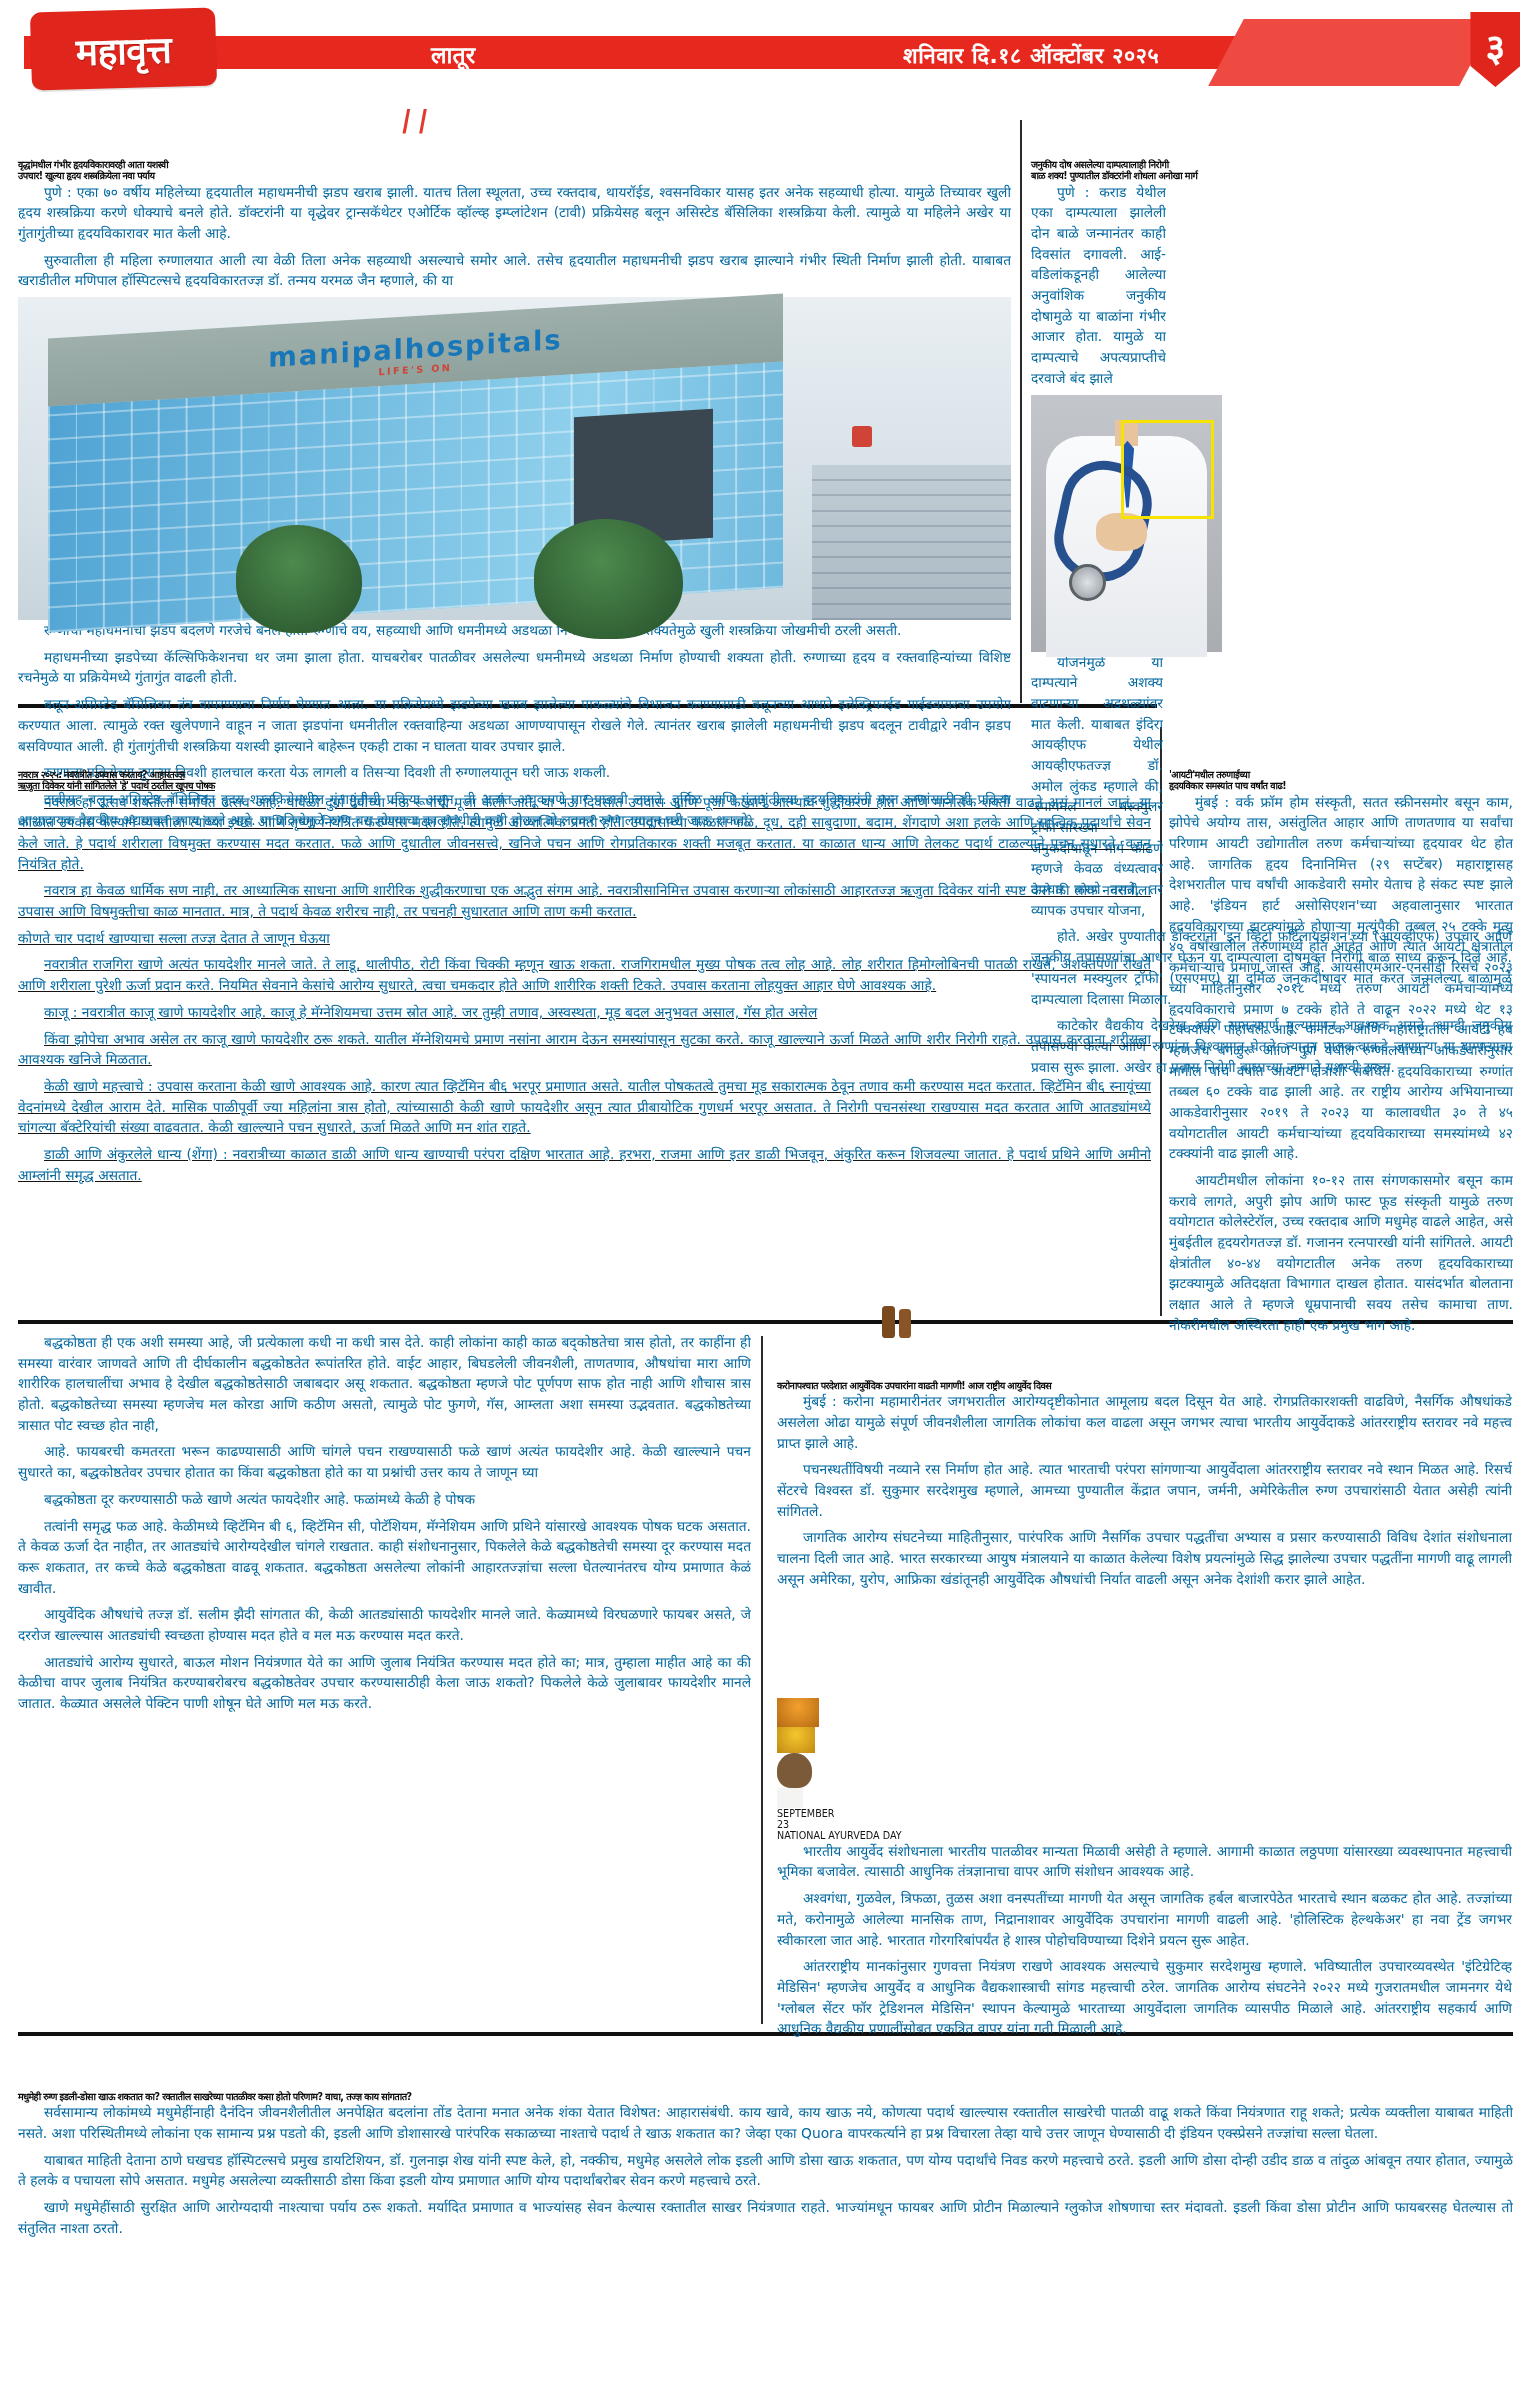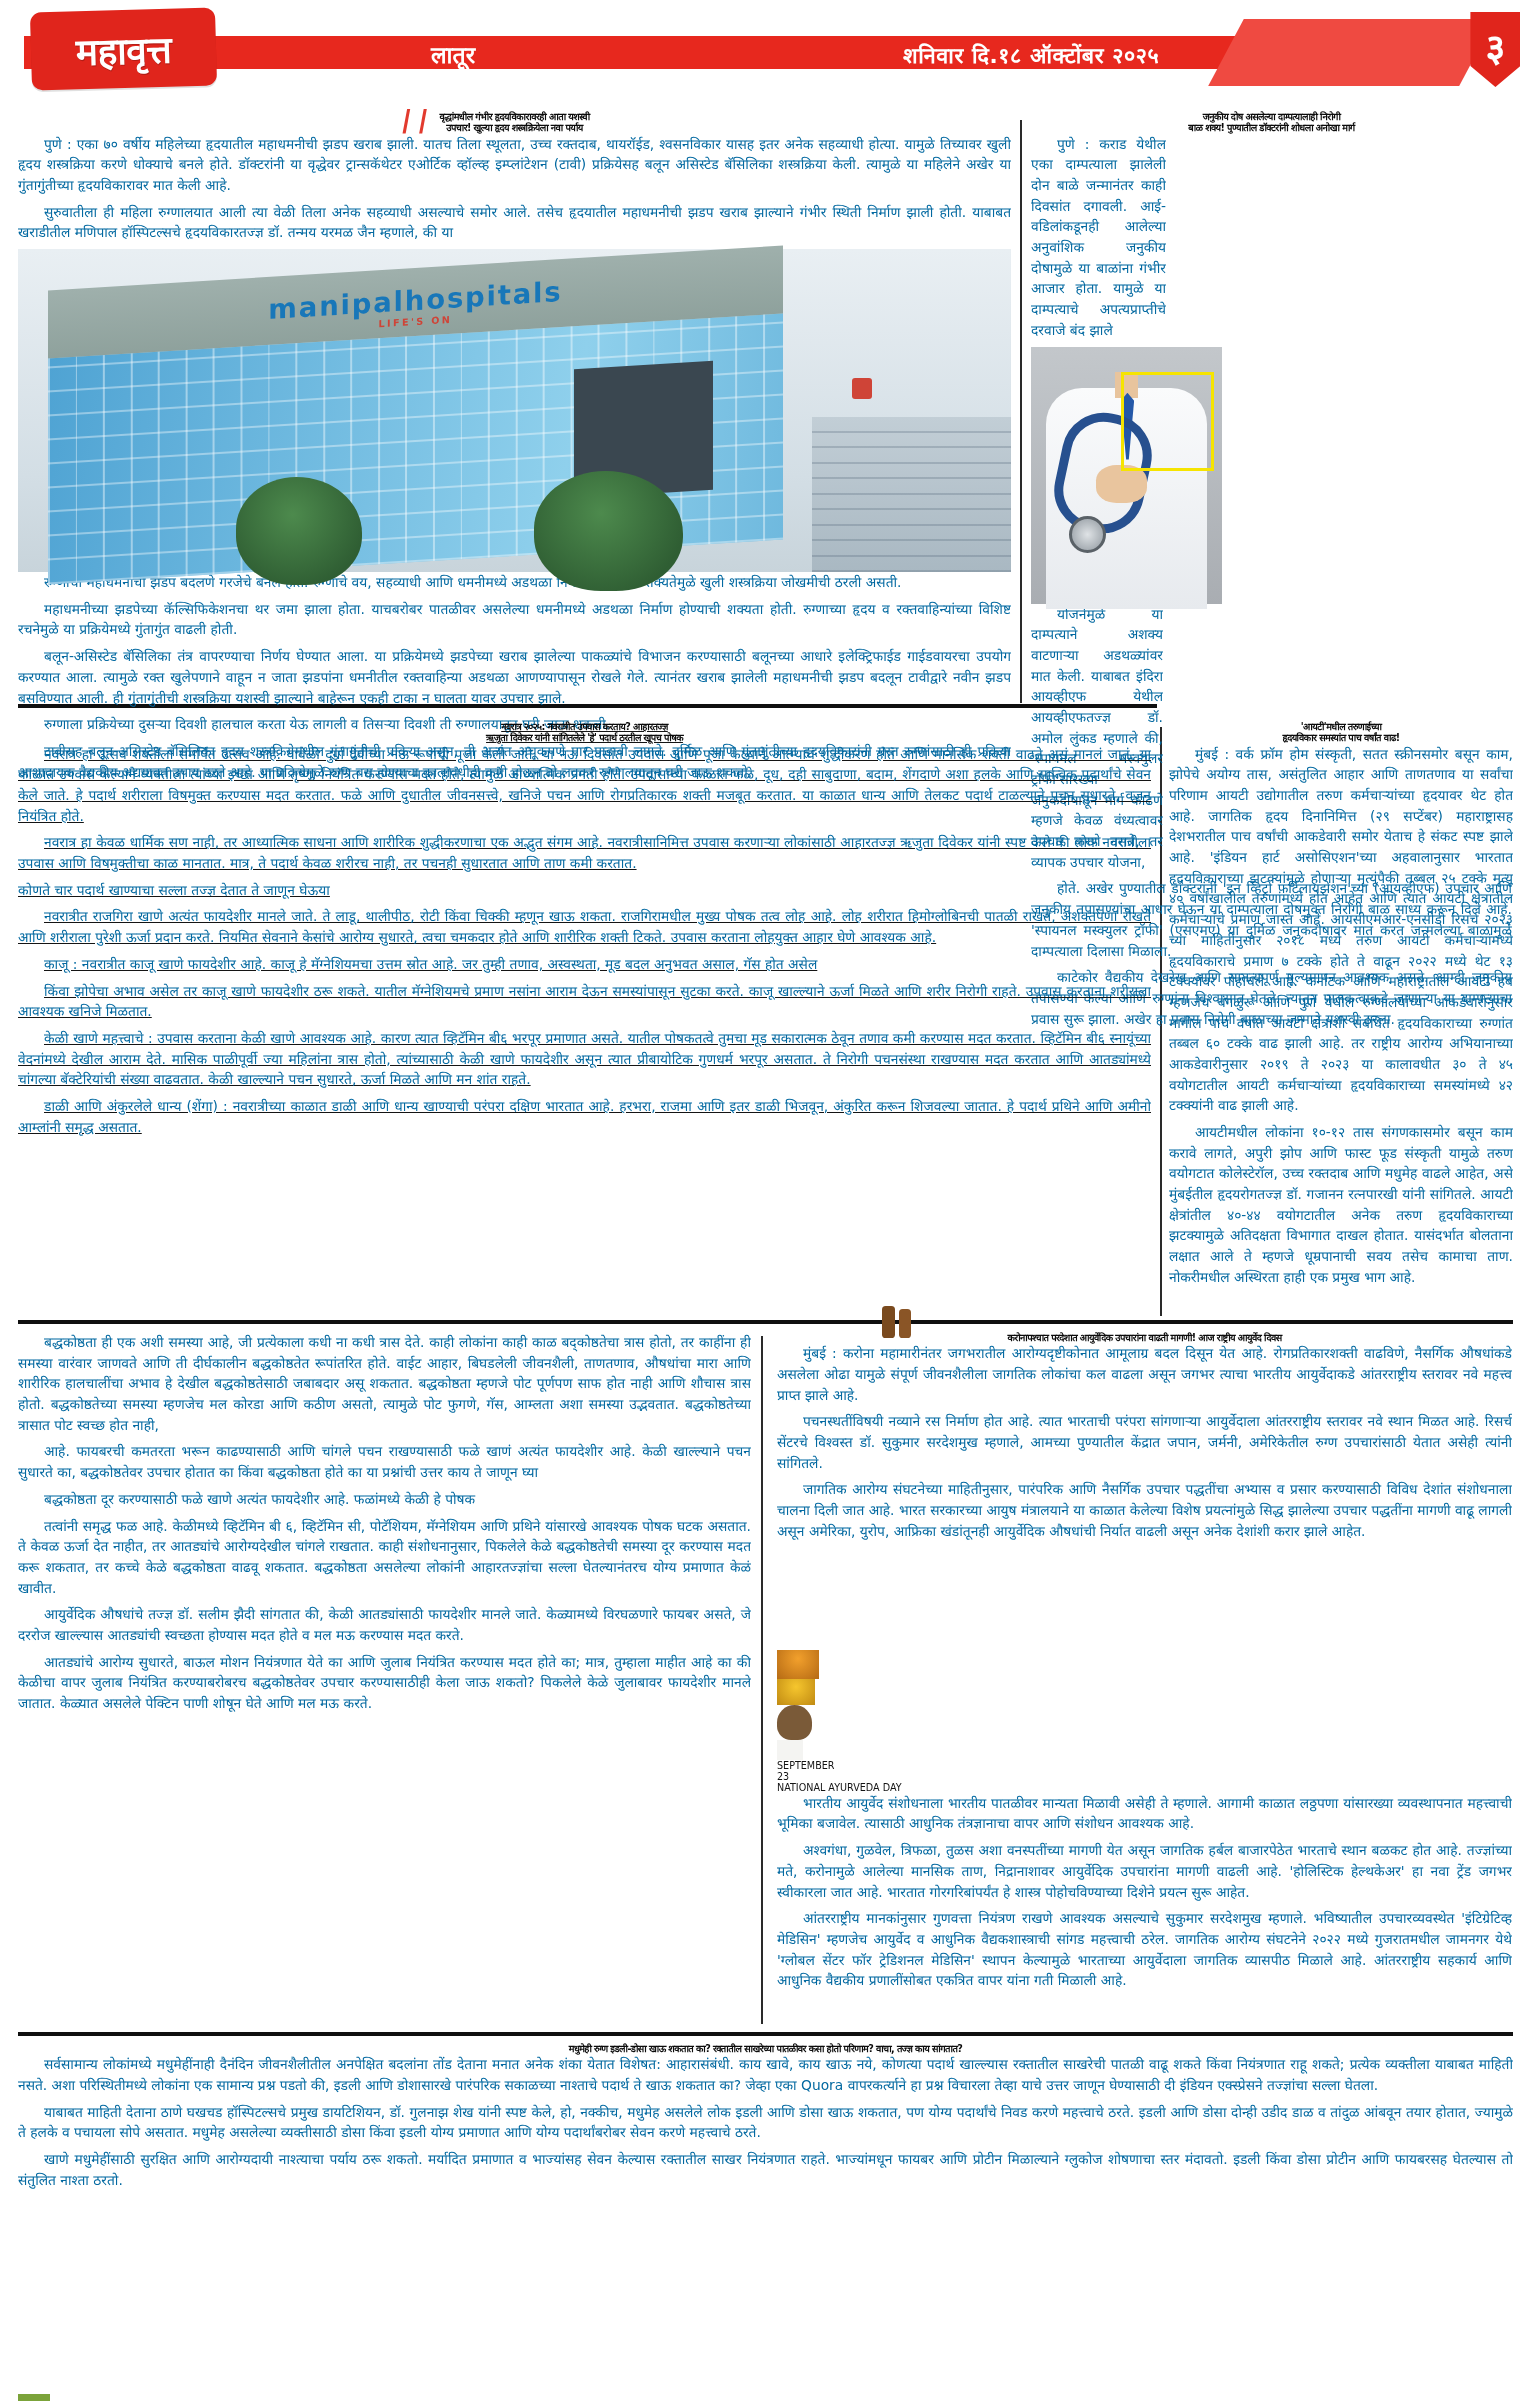--- a/index.html
+++ b/index.html
@@ -15,21 +15,21 @@
                  transform:skewX(-28deg);z-index:-1;}
   .ribbon .city{position:absolute;left:407px;top:2.4px;color:#fff;font-weight:800;font-size:23px;}
   .ribbon .date{position:absolute;left:879px;top:3.6px;color:#fff;font-weight:800;font-size:21.5px;letter-spacing:0.6px;}
   .page-badge{position:absolute;right:9.6px;top:12px;width:50px;height:75px;background:#e0251c;z-index:4;
               clip-path:polygon(0 0,100% 0,100% 72%,50% 100%,0 72%);display:flex;align-items:flex-start;justify-content:center;}
   .page-badge span{color:#fff;font-size:38px;font-weight:800;margin-top:8.4px;}
   
   .rule{position:absolute;background:#101010;}
   .vline{position:absolute;background:#2a2a2a;width:1.8px;}
   
-  .headline{font-weight:800;text-align:center;color:#0c0c0c;line-height:1.18;letter-spacing:-0.6px;}
+  .headline{font-weight:800;text-align:left;color:#0c0c0c;line-height:1.18;letter-spacing:-0.6px;margin-top:48px;}
   .col{font-size:13.8px;line-height:1.5;text-align:justify;color:#0369a1;}
   .col p{margin:0 0 6px 0;text-indent:26px;}
   article{position:absolute;}
   .clip{overflow:hidden;}
   .accent-slash{position:absolute;width:15.5px;height:25px;background:#e23a2e;
                 clip-path:polygon(40% 0,60% 0,30% 100%,10% 100%);}
   .accent-slash.s2{transform:translateX(9.6px);}
   
   .hospital{position:relative;width:100%;height:323px;background:linear-gradient(180deg,#e9eff3,#d3dee5 70%,#c8d4db);}
   .hi-band{position:absolute;left:3%;top:6%;width:74%;height:23%;background:linear-gradient(180deg,#9fb0ac,#8da09b);

